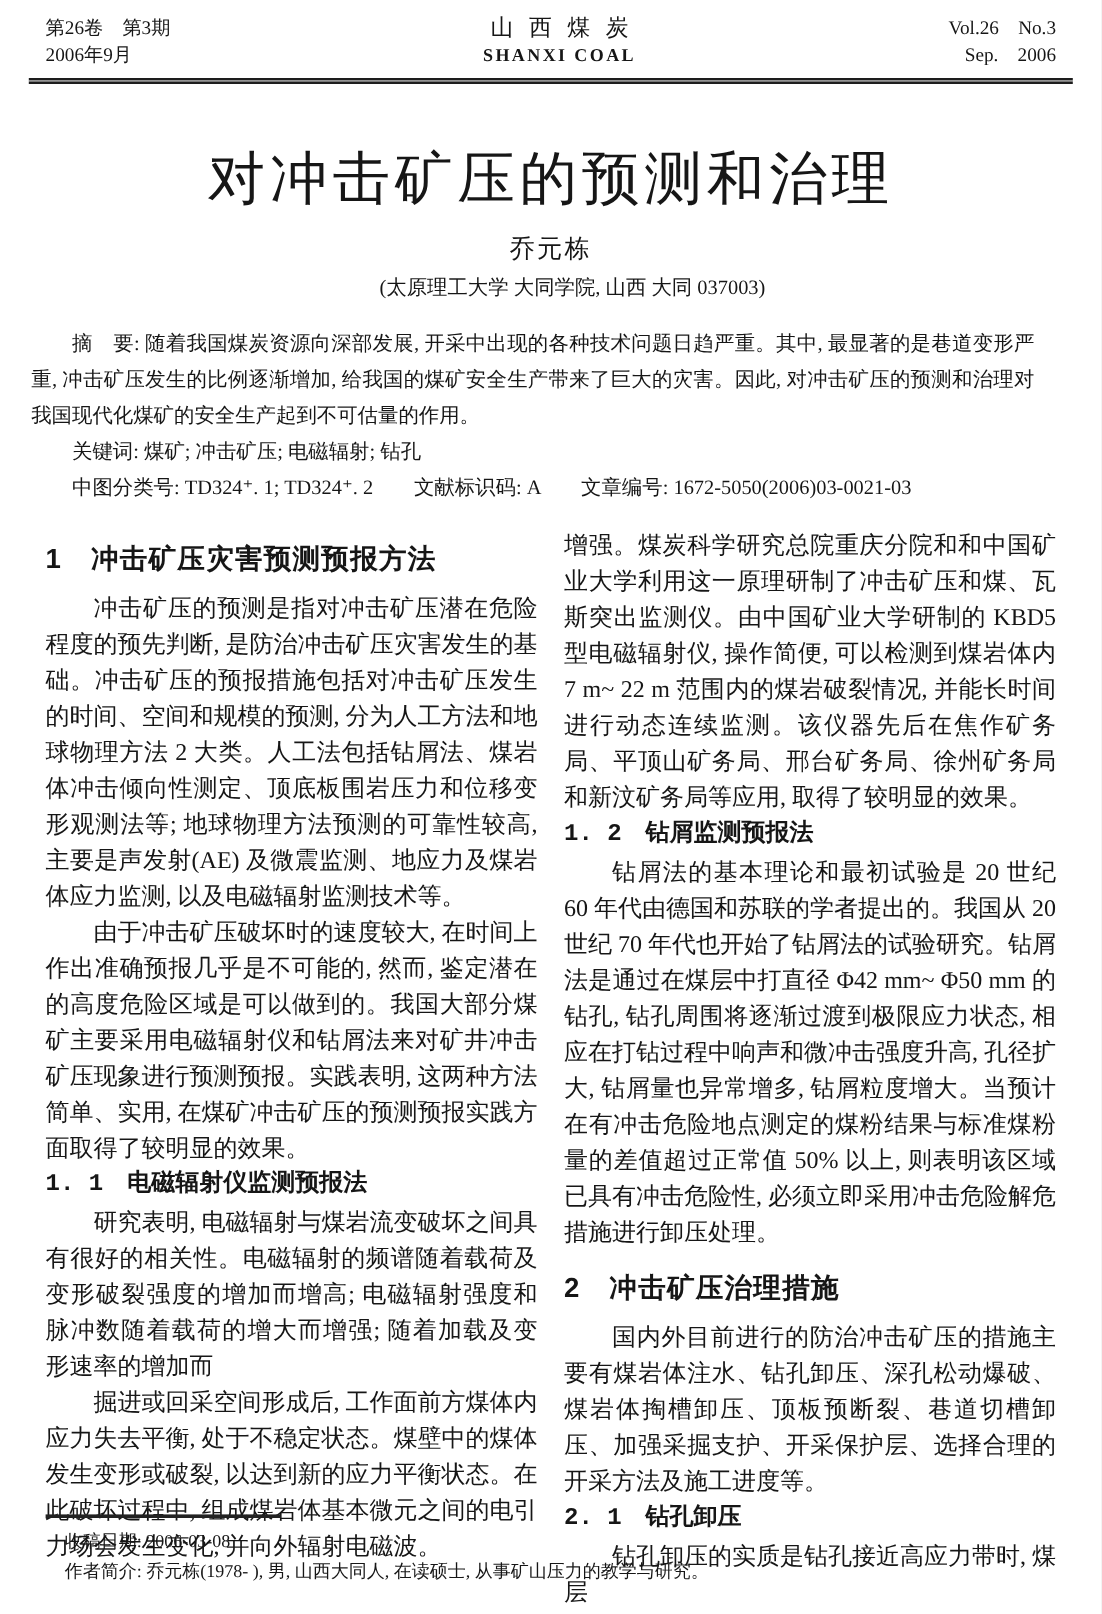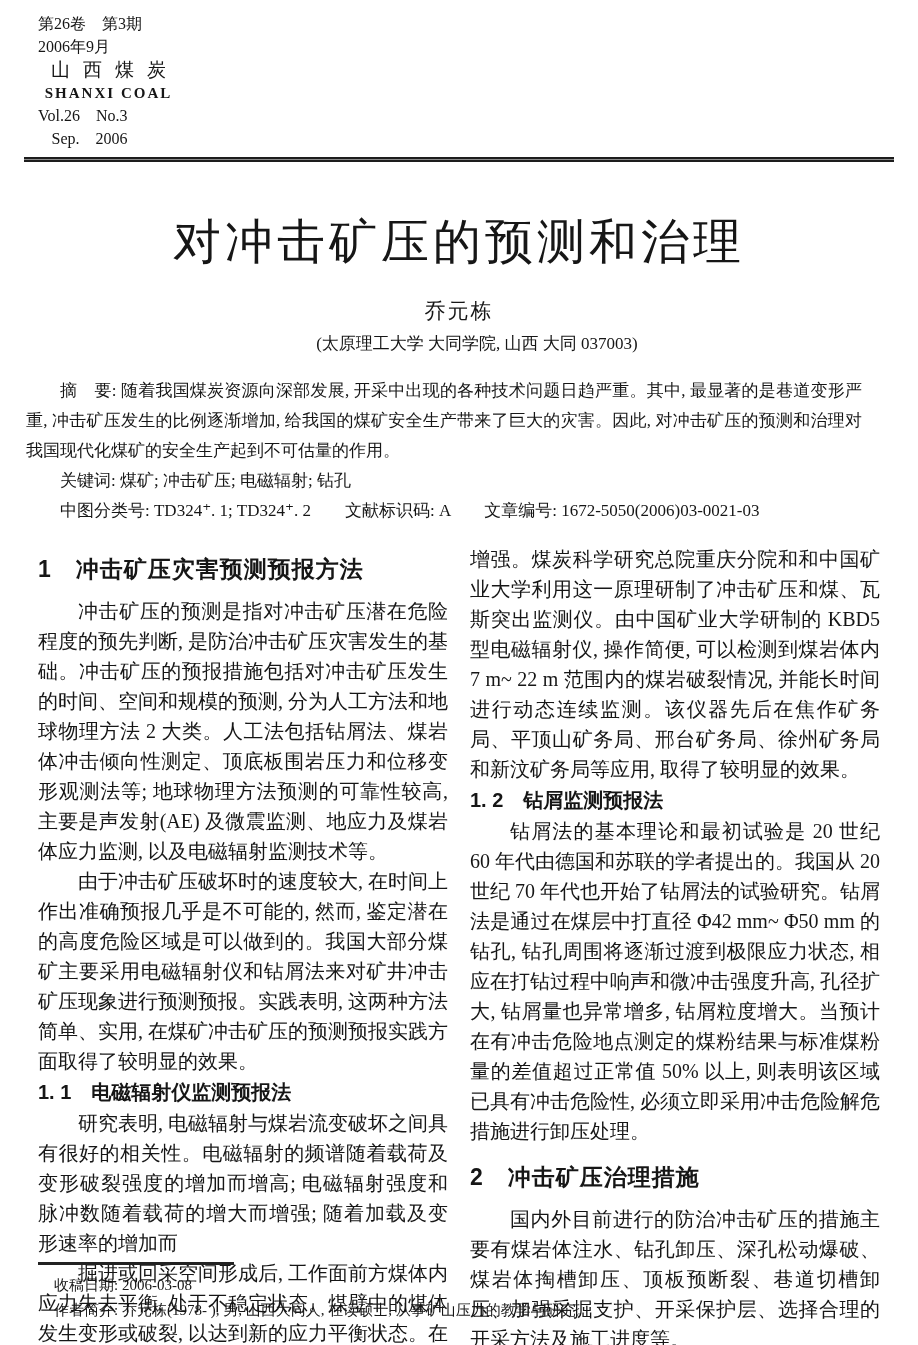--- a/index.html
+++ b/index.html
@@ -10,37 +10,36 @@
     background:#ffffff;
     color:#161616;
     font-family:"Liberation Serif","DejaVu Serif",serif;
     overflow:hidden;
     box-sizing:border-box;
   }
   
   .header{
     display:flex;justify-content:space-between;align-items:flex-start;
     padding:12px 38px 0 38px;
-    flex-direction:column;
   }
   .h-left,.h-right{font-size:16px;line-height:23px;}
   .h-right{text-align:right;}
   .h-center{text-align:center;}
   .jname-cn{font-size:19px;letter-spacing:13px;line-height:24px;text-indent:13px;}
   .jname-en{font-size:15px;font-weight:bold;letter-spacing:2px;line-height:22px;}
   .header-rule{margin:7px 24px 0 24px;}
   .header-rule .bar1{height:2px;background:#1d1d1d;}
   .header-rule .gap{height:1px;background:#8a8a8a;}
   .header-rule .bar2{height:2px;background:#1d1d1d;}
   
   .title{
     margin-top:56px;text-align:center;
     font-size:48px;letter-spacing:4px;line-height:48px;
   }
-  .author{margin-top:32px;text-align:center;font-size:21px;line-height:26px;letter-spacing:2px;}
+  .author{margin-top:20px;text-align:center;font-size:21px;line-height:26px;letter-spacing:2px;}
   .affil{margin-top:9px;text-align:center;font-size:17px;line-height:22px;padding-left:36px;}
   
   .meta{margin:21px 56px 0 26px;font-size:17px;line-height:30px;}
   .meta p{margin:0;}
   .abstract{text-align:justify;text-indent:2em;}
   .kw{text-indent:2em;}
   .clc{text-indent:2em;white-space:pre-wrap;}
   
   .columns{
     display:flex;gap:22px;
@@ -49,21 +48,21 @@
   .col{flex:1 1 0;min-width:0;}
   .body-text{font-size:20px;line-height:30px;text-align:justify;}
   .body-text p{margin:0;text-indent:2em;}
   .body-text p.cont{text-indent:0;}
   .sec-h{
     font-family:"Liberation Sans","DejaVu Sans",sans-serif;
     font-weight:bold;font-size:23px;line-height:30px;
     margin:10px 0 12px 0;letter-spacing:1px;
   }
   .sub-h{
-    font-family:Liberation Sans, sans-serif;
+    font-family:Liberation Mono, monospace;
     font-weight:bold;font-size:20px;line-height:30px;
     margin:1px 0;
   }
   .sec-h-2{margin:16px 0 12px 0;}
   
   .footnote{position:absolute;left:38px;bottom:22px;width:620px;}
   .fn-rule{width:196px;height:3px;background:#222;}
   .fn-text{padding-left:16px;margin-top:8px;font-size:15px;line-height:25px;}
   .fn-text div{white-space:nowrap;}
 </style>

